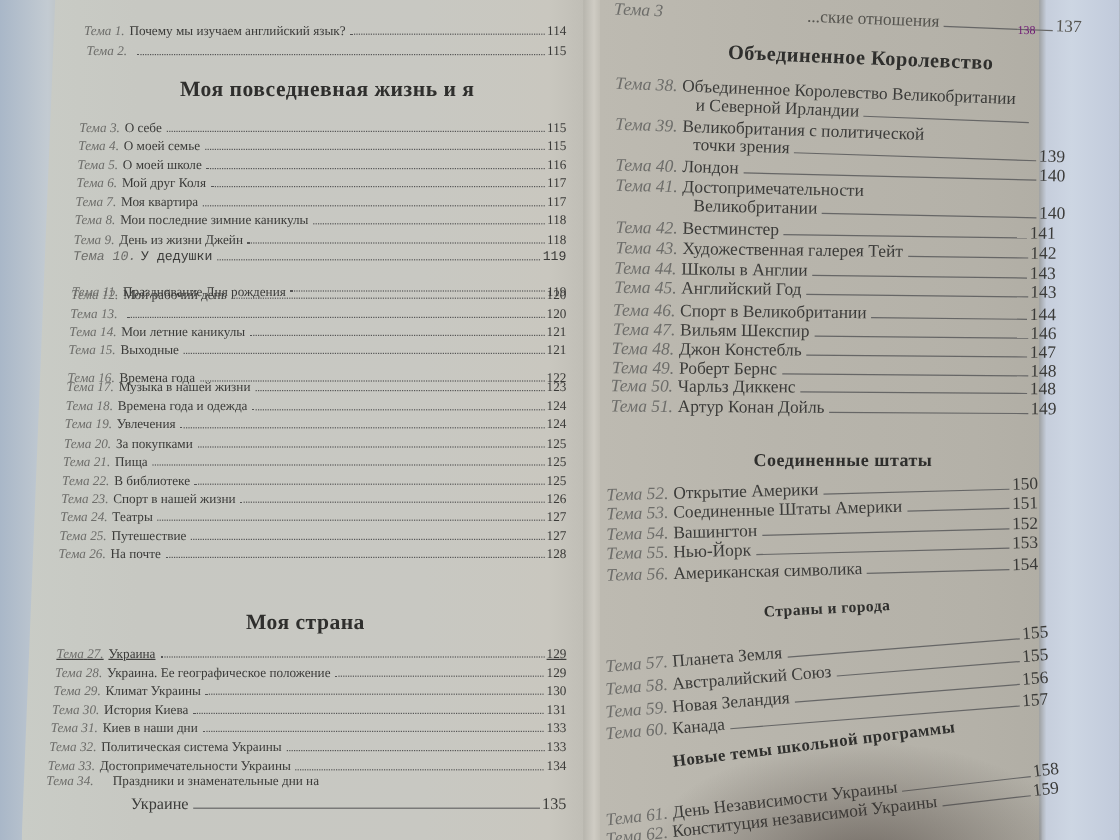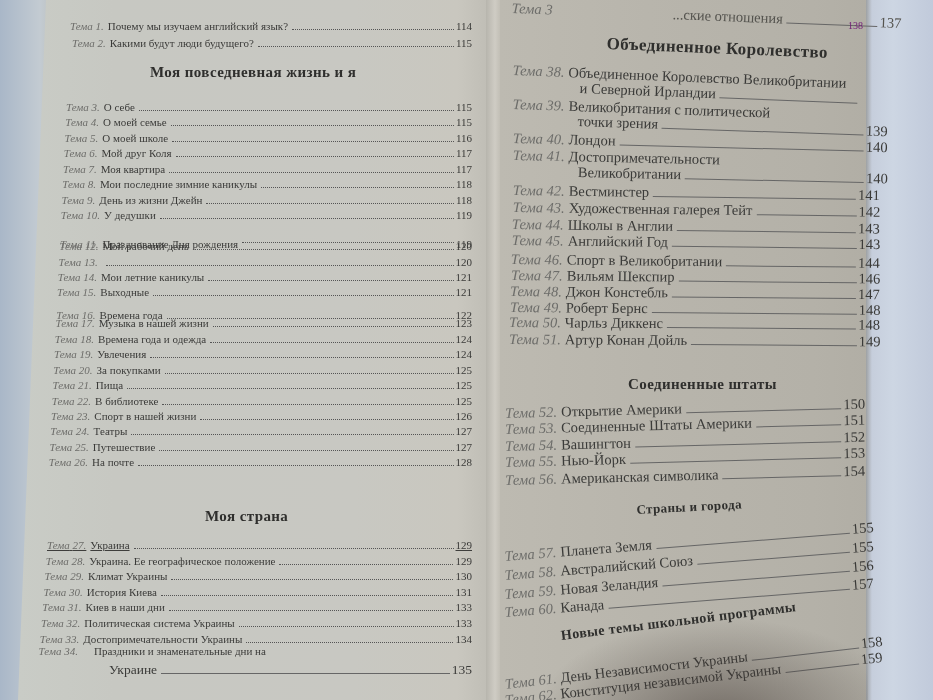--- a/index.html
+++ b/index.html
@@ -81,21 +81,21 @@
     .left .toc-line { width: 408px; }
     .right .toc-line {
       font-size: 14.5px;
     }
     .right .toc-line .dots {
       border-bottom: 1px solid #666;
     }
     .section-heading {
       position: absolute;
       font-weight: bold;
-      font-size: 15px;
+      font-size: 18px;
       color: #2f2f2d;
       letter-spacing: 0.4px;
       white-space: nowrap;
     }
     .cont-line {
       position: absolute;
       white-space: nowrap;
       font-size: 14.5px;
       color: #3b3b39;
       display: flex;
@@ -118,21 +118,20 @@
 
 <div class="left">
   <div class="toc-line" style="left:70px;top:18px;width:402px;">
     <span class="tema"><span>Тема</span> <span>1.</span></span>
     <span class="title">Почему мы изучаем английский язык?</span>
     <span class="dots"></span>
     <span class="page">114</span>
   </div>
   <div class="toc-line" style="left:72px;top:35px;width:400px;">
     <span class="tema"><span>Тема</span> <span>2.</span></span>
-    <span class="title">Какими будут люди будущего?</span>
     <span class="dots"></span>
     <span class="page">115</span>
   </div>
 
   <div class="section-heading" style="left:150px;top:64px;">Моя повседневная жизнь и я</div>
 
   <div id="left-sec0">
       <div class="toc-line" style="left: 66px; top: 99px; width: 406px;">
         <span class="tema"><span>Тема</span> <span>3.</span></span>
         <span class="title">О себе</span>
@@ -168,21 +167,21 @@
         <span class="title">Мои последние зимние каникулы</span>
         <span class="dots"></span>
         <span class="page">118</span>
       </div>
       <div class="toc-line" style="left: 61.5px; top: 191.7px; width: 410.5px;">
         <span class="tema"><span>Тема</span> <span>9.</span></span>
         <span class="title">День из жизни Джейн</span>
         <span class="dots"></span>
         <span class="page">118</span>
       </div>
-      <div class="toc-line" style="left: 60.75px; top: 207.15px; width: 411.25px;">
+      <div class="toc-line" style="left: 60.75px; top: 207.15px; width: 411.25px; font-family: Liberation Mono, monospace;">
         <span class="tema"><span>Тема</span> <span>10.</span></span>
         <span class="title">У дедушки</span>
         <span class="dots"></span>
         <span class="page">119</span>
       </div>
       <div class="toc-line" style="left: 60px; top: 236px; width: 412px; align-items: center;">
         <span class="tema"><span>Тема</span> <span>11.</span></span>
         <span class="title">Празднование Дня рождения</span>
         <span class="dots"></span>
         <span class="page">119</span>

